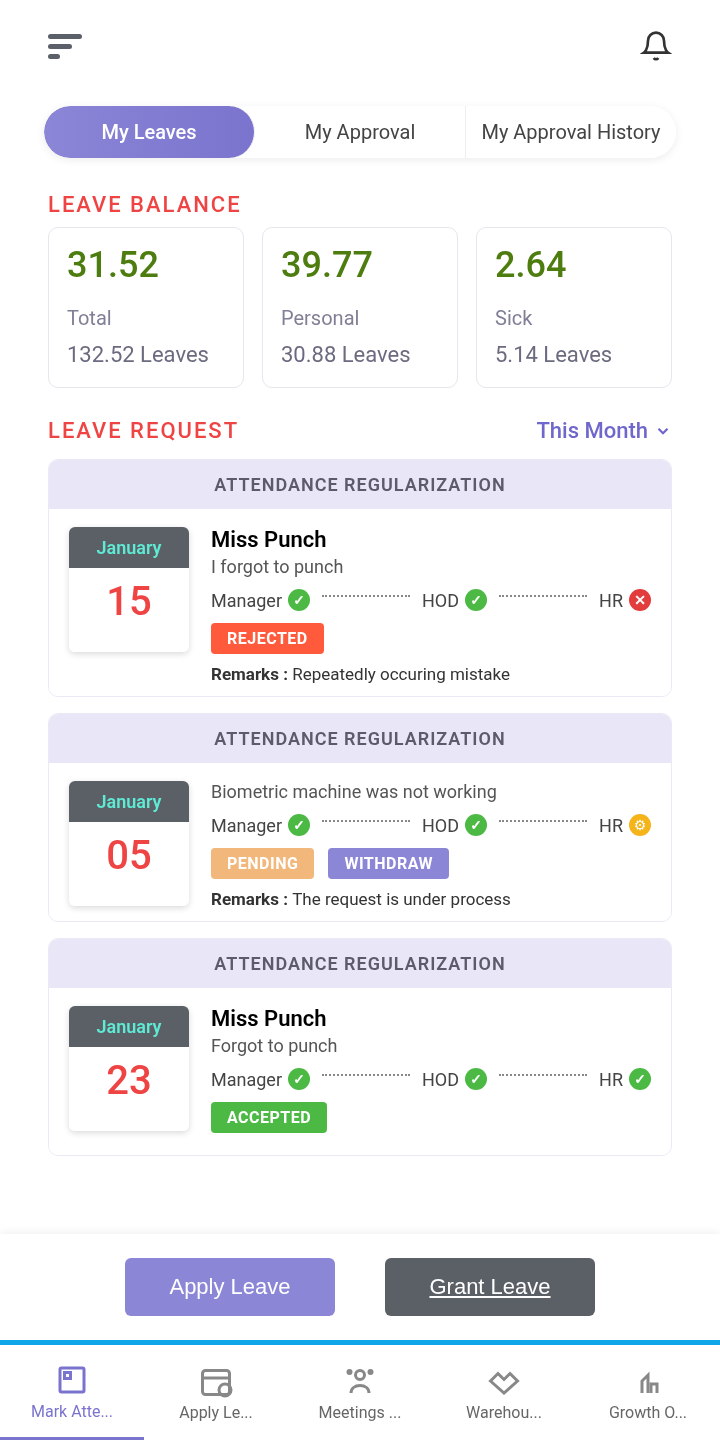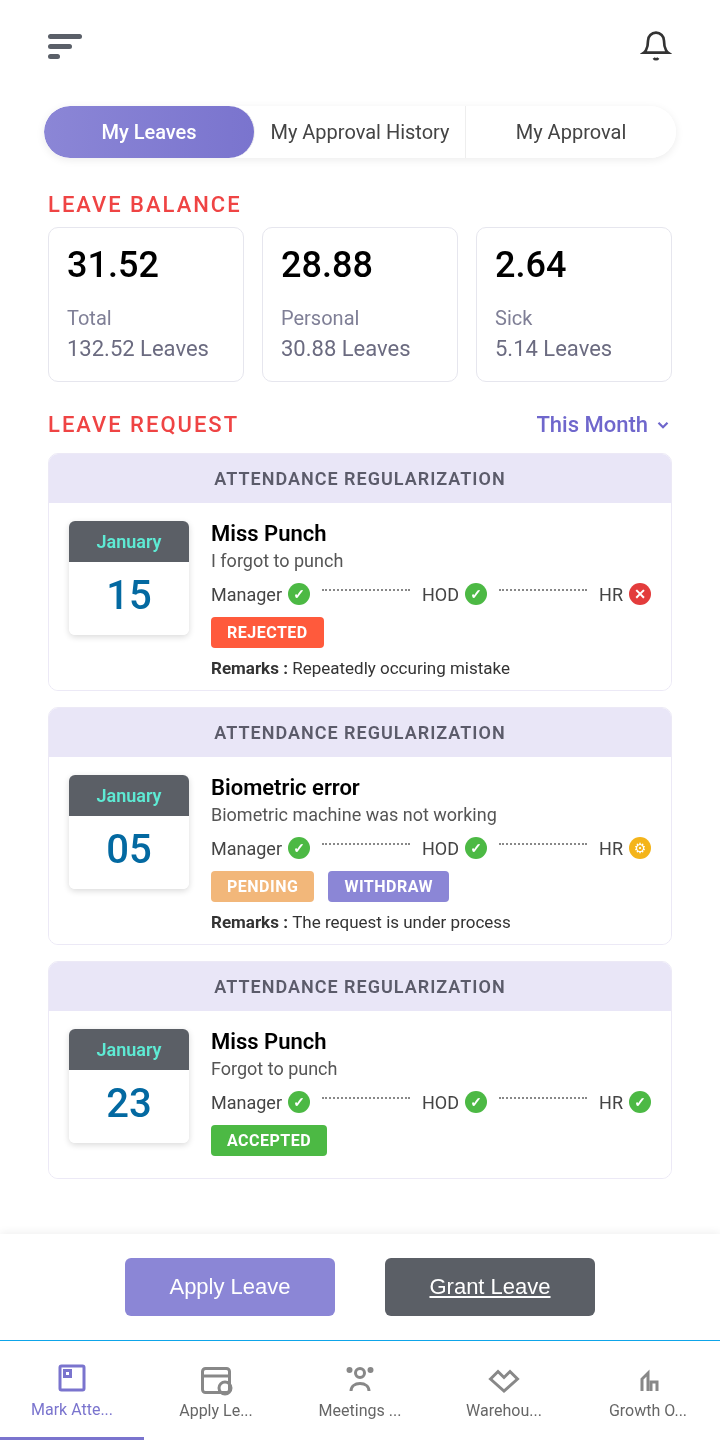--- a/index.html
+++ b/index.html
@@ -60,25 +60,25 @@
   }
   .balance-card {
     flex:1;
     border:1px solid #e6e6ee;
     border-radius:10px;
     padding:16px 18px 20px;
   }
   .balance-value {
     font-size:36px;
     font-weight:500;
-    color:#000000;
+    color:#4d7c0f;
     margin-bottom:20px;
   }
   .balance-label { font-size:20px; color:#7f7f96; }
-  .balance-sub { font-size:22px; color:#6b6b80; margin-top:6px; }
+  .balance-sub { font-size:22px; color:#6b6b80; margin-top:12px; }
   .req-header {
     display:flex;
     justify-content:space-between;
     align-items:center;
     margin: 30px 48px 10px;
   }
   .req-header .section-title{margin:0;}
   .month-drop { color:#6f67cc; font-size:22px; font-weight:500; display:flex; align-items:center; gap:6px;}
   .card {
     margin: 16px 48px 0;
@@ -103,21 +103,21 @@
   }
   .date-box {
     width:120px;
     border-radius:6px;
     box-shadow:0 2px 6px rgba(0,0,0,0.15);
     overflow:hidden;
     flex-shrink:0;
     height:fit-content;
   }
   .date-top { background:#5b5f66; color:#5eead4; text-align:center; padding:10px 0; font-size:18px; font-weight:600;}
-  .date-bot { background:#fff; text-align:center; font-size:40px; font-weight:500; padding:10px 0 16px; color:#0369a1;}
+  .date-bot { background:#fff; text-align:center; font-size:40px; font-weight:500; padding:10px 0 27px; color:#ef4444;}
   .details { flex:1; }
   .det-title { font-size:22px; font-weight:600; margin-bottom:4px; }
   .det-sub { font-size:18px; color:#555; margin-bottom:12px; }
   .approval-row { display:flex; align-items:center; gap:6px; font-size:18px; color:#444; margin-bottom:12px; white-space:nowrap;}
   .approval-row .dots { flex:1; border-bottom:2px dotted #888; margin:0 6px; position:relative; top:-4px;}
   .status-ic { width:22px; height:22px; border-radius:50%; display:inline-flex; align-items:center; justify-content:center; flex-shrink:0;}
   .ic-ok { background:#4cb944; color:#fff; font-size:14px; font-weight:bold;}
   .ic-no { background:#e33c3c; color:#fff; font-size:14px; font-weight:bold;}
   .ic-pend { background:#f4b41a; color:#fff; font-size:14px;}
   .badge-row{display:flex; gap:14px; margin-bottom:10px;}
@@ -146,21 +146,21 @@
     color:#fff;
     border:none;
     min-width:210px;
   }
   .btn-apply{background:#8b86d6;}
   .btn-grant{background:#5b5f66;text-decoration:underline;}
   .bottom-nav{
     position:absolute;
     bottom:0; left:0; right:0;
     display:flex;
-    border-top:1px solid #0ea5e9;
+    border-top:5px solid #0ea5e9;
     background:#fff;
     height:100px;
   }
   .nav-item{
     flex:1;
     display:flex;
     flex-direction:column;
     align-items:center;
     justify-content:center;
     gap:4px;
@@ -183,33 +183,33 @@
   <div class="bell-icon">
     <svg viewBox="0 0 24 24" fill="none" stroke="#333" stroke-width="2">
         <path d="M18 8a6 6 0 10-12 0c0 7-3 9-3 9h18s-3-2-3-9"></path>
         <path d="M13.7 21a2 2 0 01-3.4 0"></path>
       </svg>
   </div>
 </div>
 
 <div class="tabs">
   <div class="tab active">My Leaves</div>
+  <div class="tab">My Approval</div>
   <div class="tab">My Approval History</div>
-  <div class="tab">My Approval</div>
 </div>
 
 <div class="section-title">LEAVE  BALANCE</div>
 <div class="balance-row">
   <div class="balance-card">
     <div class="balance-value">31.52</div>
     <div class="balance-label">Total</div>
     <div class="balance-sub">132.52 Leaves</div>
   </div>
   <div class="balance-card">
-    <div class="balance-value">28.88</div>
+    <div class="balance-value">39.77</div>
     <div class="balance-label">Personal</div>
     <div class="balance-sub">30.88 Leaves</div>
   </div>
   <div class="balance-card">
     <div class="balance-value">2.64</div>
     <div class="balance-label">Sick</div>
     <div class="balance-sub">5.14 Leaves</div>
   </div>
 </div>
 
@@ -254,21 +254,20 @@
 </div>
 
 <div class="card">
   <div class="card-head">ATTENDANCE REGULARIZATION</div>
   <div class="card-body">
     <div class="date-box">
       <div class="date-top">January</div>
       <div class="date-bot">05</div>
     </div>
     <div class="details">
-      <div class="det-title">Biometric error</div>
       <div class="det-sub">Biometric machine was not working</div>
       <div class="approval-row">
         <span>Manager</span>
         <span class="status-ic ic-ok">✓</span>
         <span class="dots"></span>
         <span>HOD</span>
         <span class="status-ic ic-ok">✓</span>
         <span class="dots"></span>
         <span>HR</span>
         <span class="status-ic ic-pend">⚙</span>

